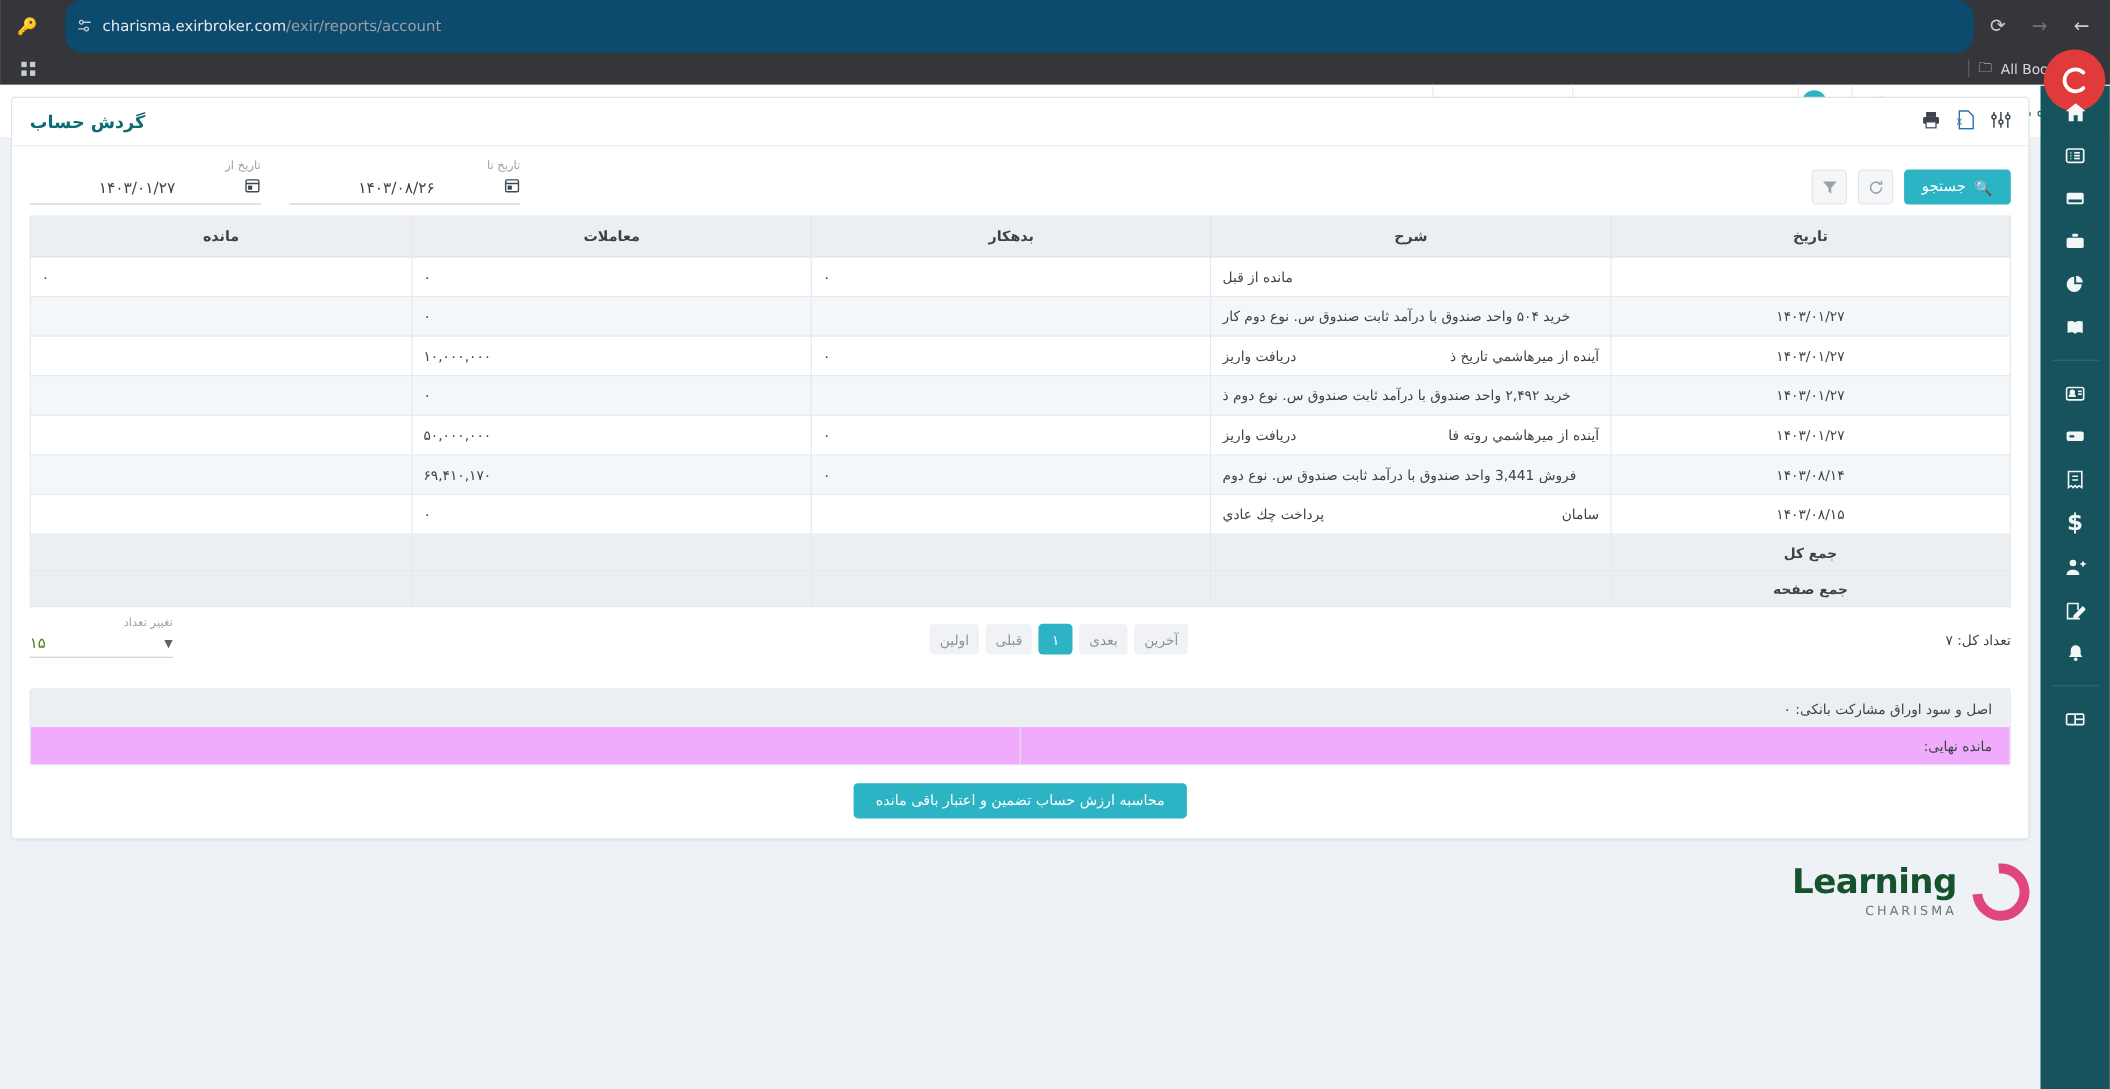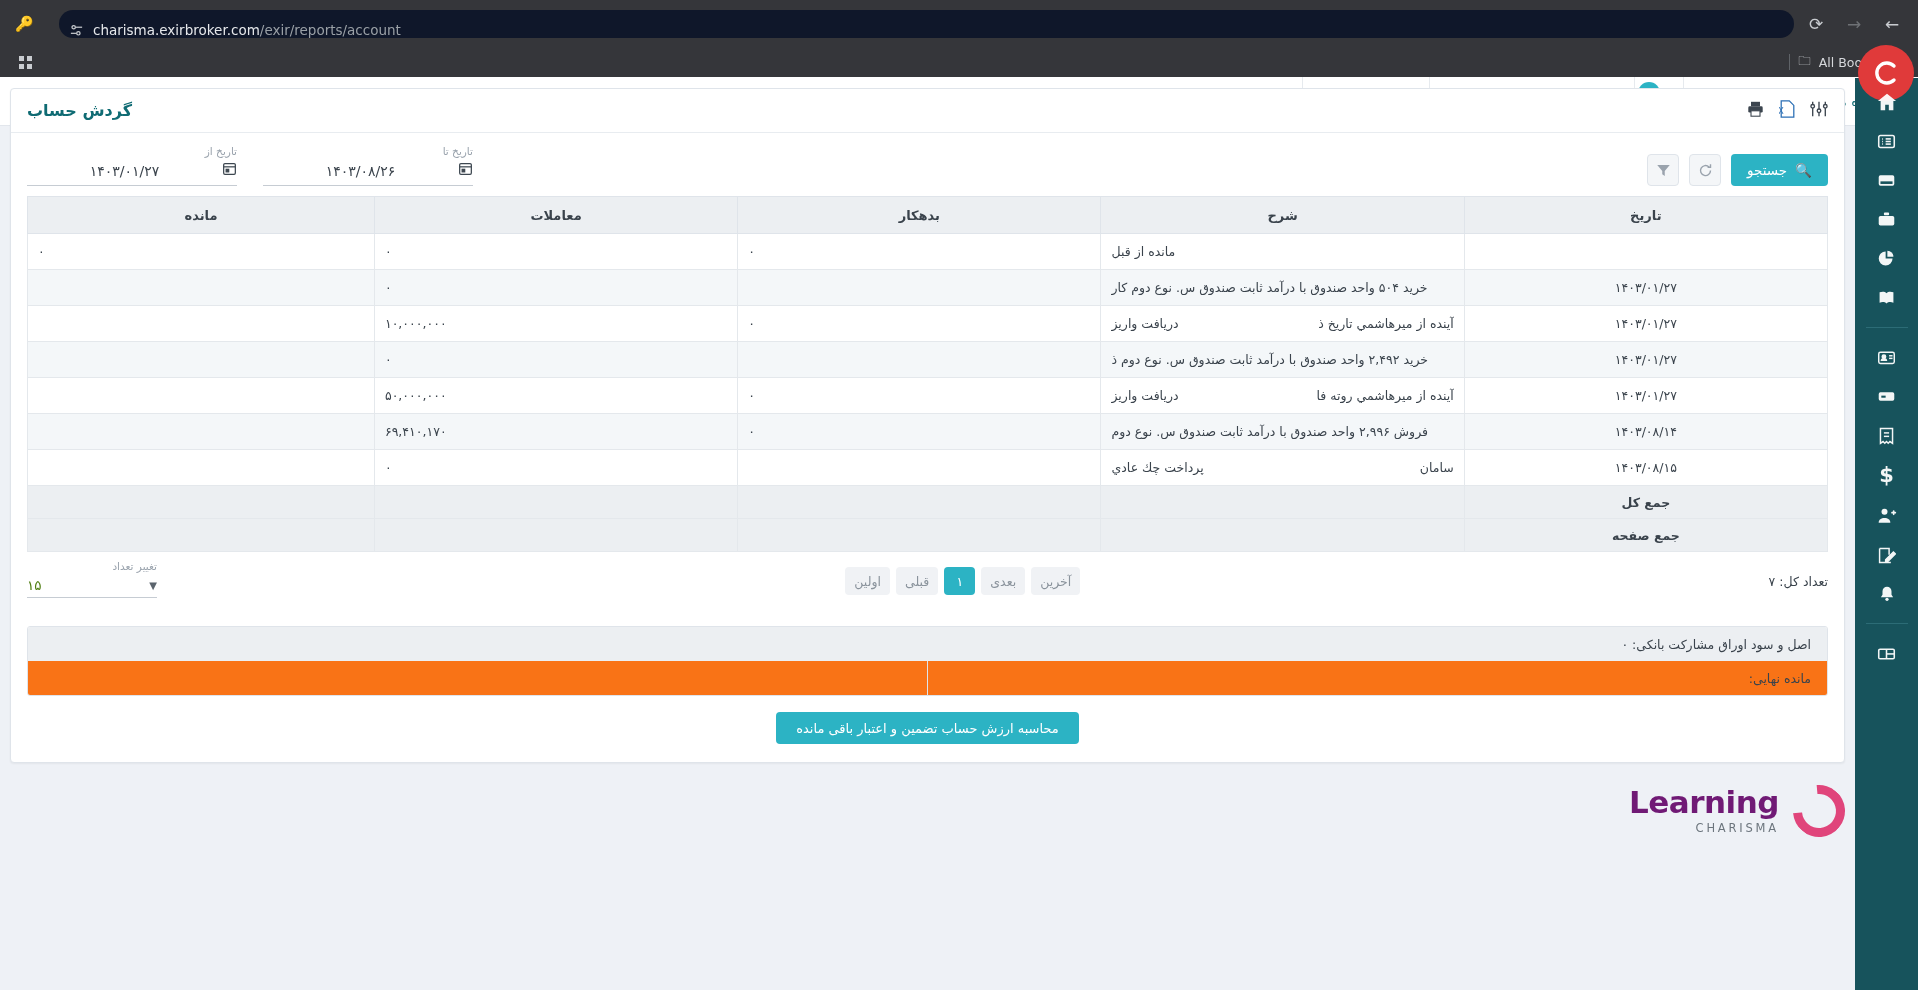--- a/index.html
+++ b/index.html
@@ -17,22 +17,22 @@
     height: 47px; display: flex; align-items: center; gap: 6px;
     padding: 0 10px; background: #35363a;
   }
   .nav-btn {
     width: 32px; height: 32px; border-radius: 50%;
     display: flex; align-items: center; justify-content: center;
     color: #c9ccd0; font-size: 17px; flex: 0 0 auto;
   }
   .nav-btn.disabled { color: #6e7175; }
   .omnibox {
-    flex: 0 0 1735px; height: 28px; background: #0f172a;
-    border-radius: 16px; display: flex; align-items: flex-end;
+    flex: 0 0 1735px; height: 48px; background: #0c4a6e;
+    border-radius: 16px; display: flex; align-items: center;
     padding: 0 10px; gap: 9px; direction: ltr; margin-left: 8px;
   }
   .omnibox-url {
     flex: 1; color: #e6e8eb; font-size: 13.5px;
     font-family: "DejaVu Sans", "Liberation Sans", sans-serif;
     white-space: nowrap; overflow: hidden;
   }
   .omnibox-url .dim { color: #9aa0a6; }
   .omni-icon { color: #c9ccd0; font-size: 14px; display:flex; align-items:center;}
   .tb-ext {
@@ -205,37 +205,37 @@
 
   
   .summary { margin-top: 14px; border:1px solid #dfe4ea; border-radius:3px; overflow:hidden; }
   .sum-grid { display:flex; }
   .sum-cell {
     flex:1; background:#eceff2; border-left:1px solid #dfe4ea;
     height:34px; display:flex; align-items:center; padding:0 16px;
     font-size:12.5px; color:#3a434c;
   }
   .sum-cell:last-child { border-left:none; }
-  .sum-grid.r2 .sum-cell { background:#f97316; }
+  .sum-grid.r2 .sum-cell { background:#f0abfc; }
 
   .calc-row { display:flex; justify-content:center; padding: 16px 0 18px 0; }
   .btn-calc {
     background:#2cb3c4; color:#fff; border:none; border-radius:4px;
     height:32px; padding:0 20px; font-size:13px; font-family:inherit; cursor:pointer;
   }
 
   
   .footer-logo { display:flex; align-items:center; gap:14px; padding: 22px 0 0 0; }
   .logo-mark {
     width:52px; height:52px; border-radius:50%;
     border: 9px solid #e0457b; border-left-color: transparent;
     transform: rotate(40deg);
   }
   .logo-text { display:flex; flex-direction:column; line-height:1; }
-  .logo-main { font-size:31px; font-weight:bold; color:#701a75; letter-spacing:-.5px; }
+  .logo-main { font-size:31px; font-weight:bold; color:#14532d; letter-spacing:-.5px; }
   .logo-sub { font-size:11.5px; color:#6c757d; letter-spacing:2.8px; margin-top:5px; }
 </style>
 </head>
 <body>
 
 <div class="browser">
   <div class="chrome-toolbar">
     <div class="nav-btn">←</div>
     <div class="nav-btn disabled">→</div>
     <div class="nav-btn">⟳</div>
@@ -581,21 +581,21 @@
               </td>
             <td class="c-deb">۰</td>
             <td class="c-cred">۵۰,۰۰۰,۰۰۰</td>
             <td class="c-bal"></td>
           </tr>
           <tr>
             <td class="c-date">۱۴۰۳/۰۸/۱۴</td>
             <td class="c-desc">
                 <div class="desc-flex">
                   <span class="desc-side"></span>
-                  <span class="desc-main">فروش ۲,۹۹۶ واحد صندوق با درآمد ثابت صندوق س. نوع دوم</span>
+                  <span class="desc-main">فروش 3,441 واحد صندوق با درآمد ثابت صندوق س. نوع دوم</span>
                 </div>
               </td>
             <td class="c-deb">۰</td>
             <td class="c-cred">۶۹,۴۱۰,۱۷۰</td>
             <td class="c-bal"></td>
           </tr>
           <tr>
             <td class="c-date">۱۴۰۳/۰۸/۱۵</td>
             <td class="c-desc">
                 <div class="desc-flex">

